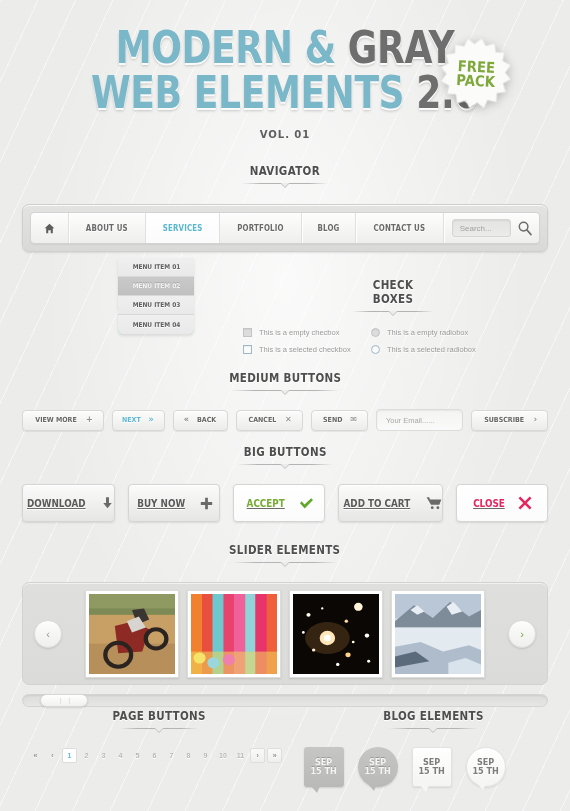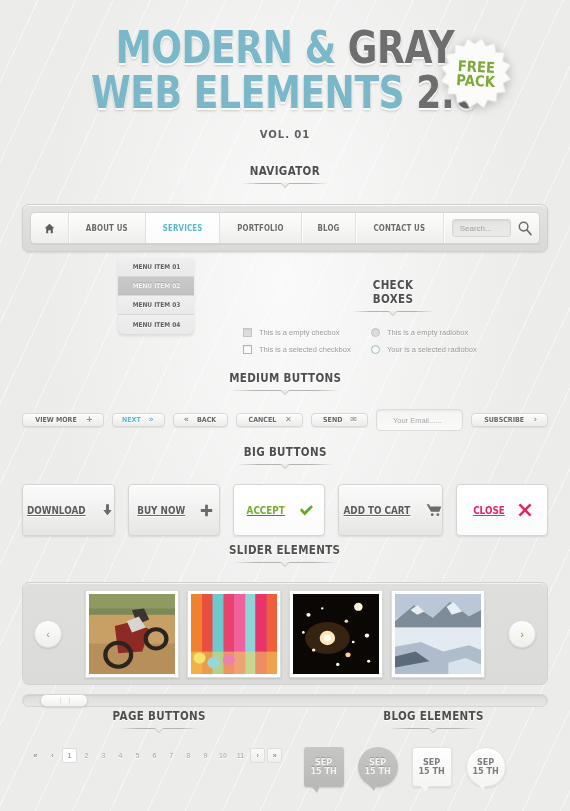--- a/index.html
+++ b/index.html
@@ -222,21 +222,21 @@
   }
   .dot.sel { background: #fafafa; border-color: #9fb9c4; }
 
   
   .medium-wrap { position: absolute; top: 368px; left: 0; right: 0; }
   .med-row {
     margin: 12px 22px 0;
     display: flex; align-items: center; gap: 8px;
   }
   .btn-m {
-    height: 14px;
+    height: 21px;
     display: flex; align-items: center; justify-content: center;
     gap: 7px;
     padding: 0 10px;
     border-radius: 4px;
     background: linear-gradient(to bottom, #fcfcfc, #ececea);
     border: 1px solid #d8d8d6;
     box-shadow: 0 1px 1px rgba(0,0,0,0.07), inset 0 1px 0 #fff;
     font-family: "DejaVu Sans", sans-serif;
     font-weight: bold;
     font-size: 7px;
@@ -246,38 +246,38 @@
     text-shadow: 0 1px 0 #fff;
   }
   .btn-m .tx { display: block; transform: scaleX(0.9); }
   .btn-m.cyan { color: #5cbad2; padding-left: 8px; }
   .btn-m .ic { font-size: 8px; line-height: 1; color: #8a8a8a; }
   .btn-m.cyan .ic { color: #5cbad2; }
   .email-field {
     flex: 1;
     height: 22px;
     display: flex; align-items: center;
-    padding: 0 16px;
+    padding: 0 9px;
     border-radius: 4px;
     background: linear-gradient(to bottom, #f4f4f2, #fafafa);
     border: 1px solid #dcdcda;
     box-shadow: inset 0 1px 2px rgba(0,0,0,0.06);
     font-size: 7.5px;
     color: #a8a8a8;
   }
 
   
   .big-wrap { position: absolute; top: 442px; left: 0; right: 0; text-decoration: underline; }
   .big-row {
     margin: 13px 22px 0;
     display: flex; align-items: center; gap: 13px;
   }
   .btn-b {
     flex: 1;
-    height: 52px;
+    height: 38px;
     display: flex; align-items: center; justify-content: center;
     gap: 11px;
     border-radius: 4px;
     background: linear-gradient(to bottom, #fbfbfb, #e6e6e4);
     border: 1px solid #d5d5d3;
     box-shadow: 0 1px 2px rgba(0,0,0,0.10), inset 0 1px 0 #fff;
     font-family: "DejaVu Sans", sans-serif;
     font-weight: bold;
     font-size: 10px;
     color: #5a5a5a;
@@ -517,21 +517,21 @@
       <div class="cb-row">
         <span class="dot"></span>
         <span class="lbl">This is a empty radiobox</span>
       </div>
       <div class="cb-row">
         <span class="box sel"></span>
         <span class="lbl">This is a selected checkbox</span>
       </div>
       <div class="cb-row">
         <span class="dot sel"></span>
-        <span class="lbl">Your is a selected radiobox</span>
+        <span class="lbl">This is a selected radiobox</span>
       </div>
     </div>
   </div>
 
   <div class="medium-wrap">
     <div class="sec-head">
       <div class="t">MEDIUM BUTTONS</div>
       <div class="sec-rule" style="width:110px">
         <div class="ln"></div>
         <div class="notch"></div>

